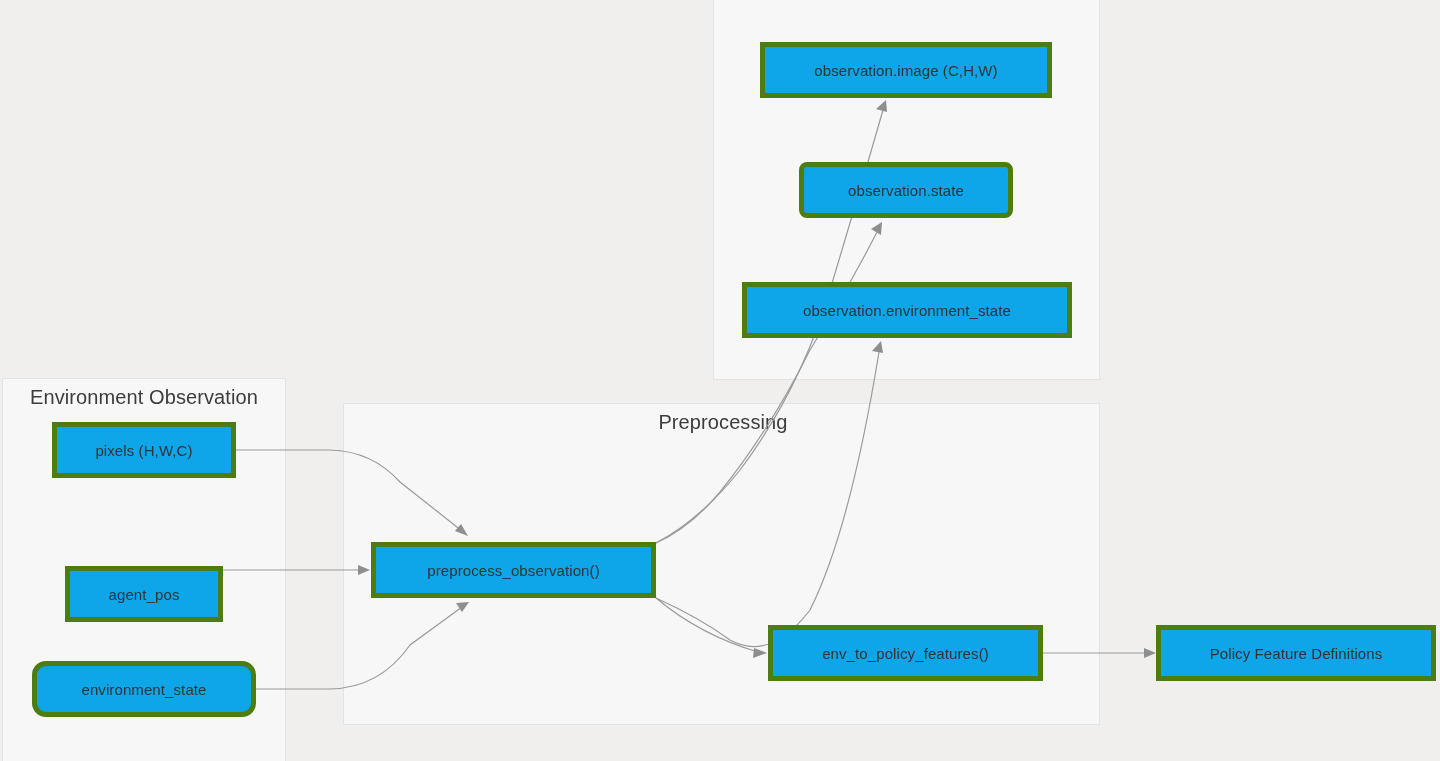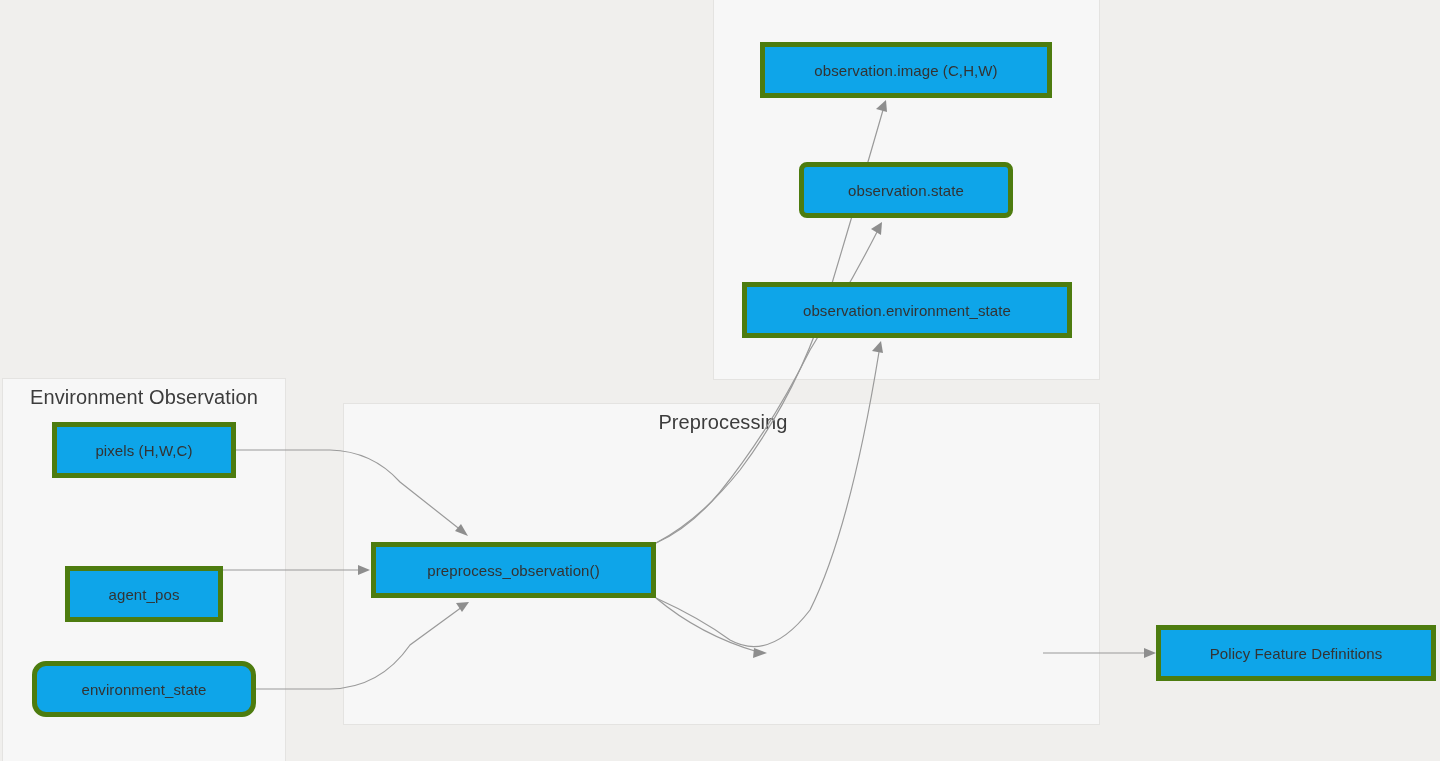--- a/index.html
+++ b/index.html
@@ -113,18 +113,19 @@
     <g>
       <path class="edge-path" d="M 1043,653 L 1147,653"></path>
       <polygon class="arrow-head" points="1156,653 1144,648 1144,658"></polygon>
     </g>
   </svg>
 
   <div class="node" id="node-pixels" style="left: 52px; top: 422px; width: 184px; height: 56px;">pixels (H,W,C)</div>
   <div class="node" id="node-agent_pos" style="left: 65px; top: 566px; width: 158px; height: 56px;">agent_pos</div>
   <div class="node" id="node-environment_state" style="left: 32px; top: 661px; width: 224px; height: 56px; border-radius: 14px;">environment_state</div>
   <div class="node" id="node-preprocess_observation" style="left: 371px; top: 542px; width: 285px; height: 56px;">preprocess_observation()</div>
+  <div class="node" id="node-env_to_policy_features" style="left: 768px; top: 625px; width: 275px; height: 56px;">env_to_policy_features()</div>
   <div class="node" id="node-policy_feature_definitions" style="left: 1156px; top: 625px; width: 280px; height: 56px;">Policy Feature Definitions</div>
   <div class="node" id="node-observation_image" style="left: 760px; top: 42px; width: 292px; height: 56px;">observation.image (C,H,W)</div>
   <div class="node" id="node-observation_state" style="left: 799px; top: 162px; width: 214px; height: 56px; border-radius: 8px;">observation.state</div>
   <div class="node" id="node-observation_environment_state" style="left: 742px; top: 282px; width: 330px; height: 56px;">observation.environment_state</div>
 
 </div>
 
 </body></html>

